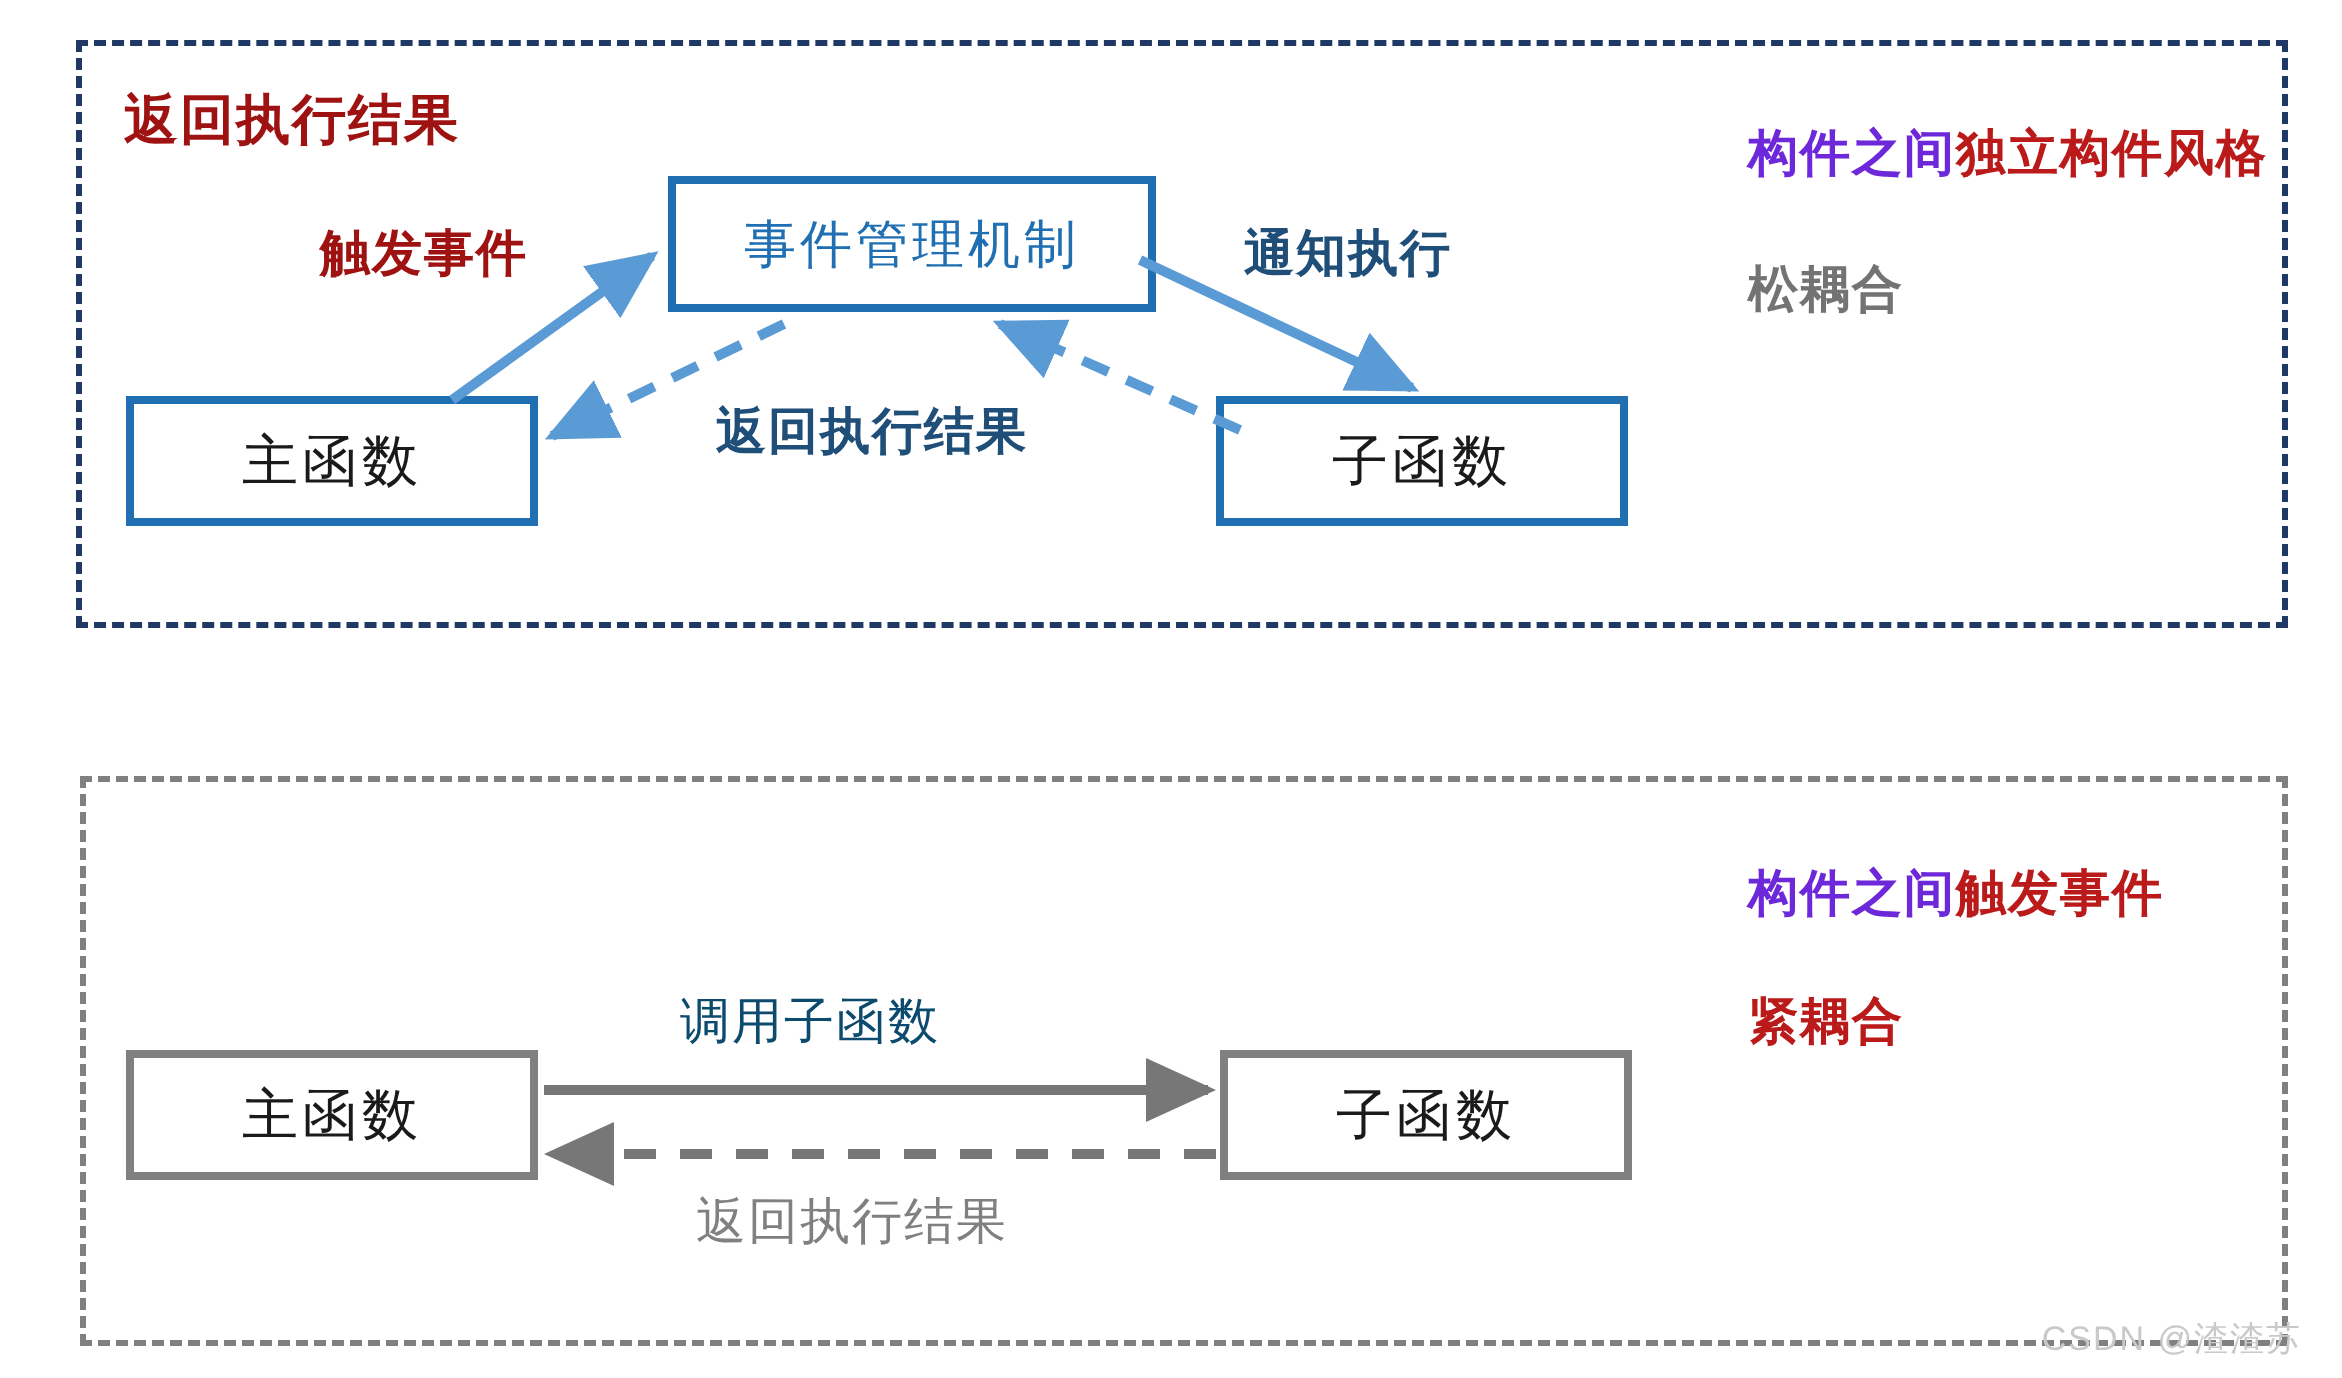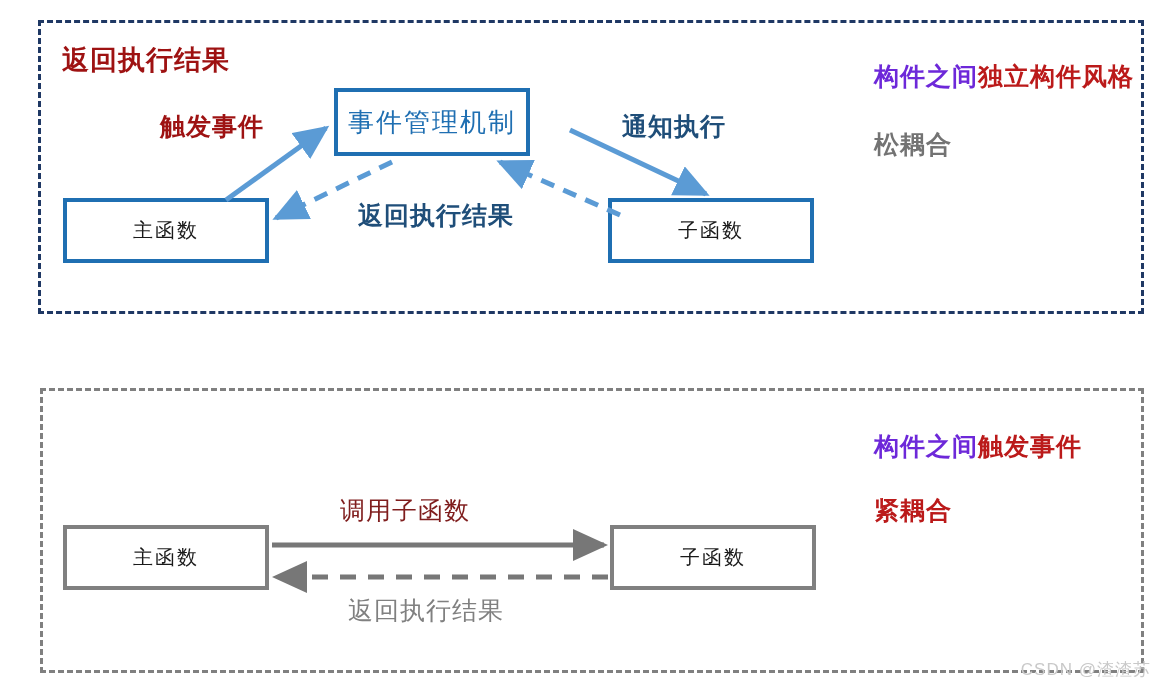--- a/index.html
+++ b/index.html
@@ -74,48 +74,48 @@
   }
   .node-blue {
     border: 4px solid #1f6fb2;
     box-shadow: inset 0 0 0 2px #ffffff;
   }
   .node-gray {
     border: 4px solid #808080;
     box-shadow: inset 0 0 0 2px #ffffff;
   }
   .node-label {
-    font-size: 20px;
+    font-size: 28px;
     color: #1a1a1a;
     letter-spacing: 2px;
   }
   .node-label-blue {
     font-size: 26px;
     color: #1f6fb2;
     letter-spacing: 2px;
   }
 
   #node-main-event   { left: 63px;  top: 198px; width: 206px; height: 65px; }
-  #node-broker       { left: 334px; top: 88px;  width: 196px; height: 68px; }
+  #node-broker       { left: 334px; top: 88px;  width: 244px; height: 68px; }
   #node-sub-event    { left: 608px; top: 198px; width: 206px; height: 65px; }
   #node-main-call    { left: 63px;  top: 525px; width: 206px; height: 65px; }
   #node-sub-call     { left: 610px; top: 525px; width: 206px; height: 65px; }
 
   
   .edge-label {
     position: absolute;
     font-size: 25px;
     font-weight: bold;
     white-space: nowrap;
     letter-spacing: 1px;
   }
   #lbl-trigger  { left: 160px; top: 110px; color: #9e1212; }
   #lbl-notify   { left: 622px; top: 110px; color: #1f4e79; }
   #lbl-return-1 { left: 358px; top: 199px; color: #1f4e79; }
-  #lbl-call-sub { left: 340px; top: 494px; color: #7f1d1d; font-weight: normal; }
+  #lbl-call-sub { left: 340px; top: 494px; color: #0c4a6e; font-weight: normal; }
   #lbl-return-2 { left: 348px; top: 594px; color: #808080; font-weight: normal; }
 
   
   .note {
     position: absolute;
     font-size: 25px;
     font-weight: bold;
     white-space: nowrap;
     letter-spacing: 1px;
   }

